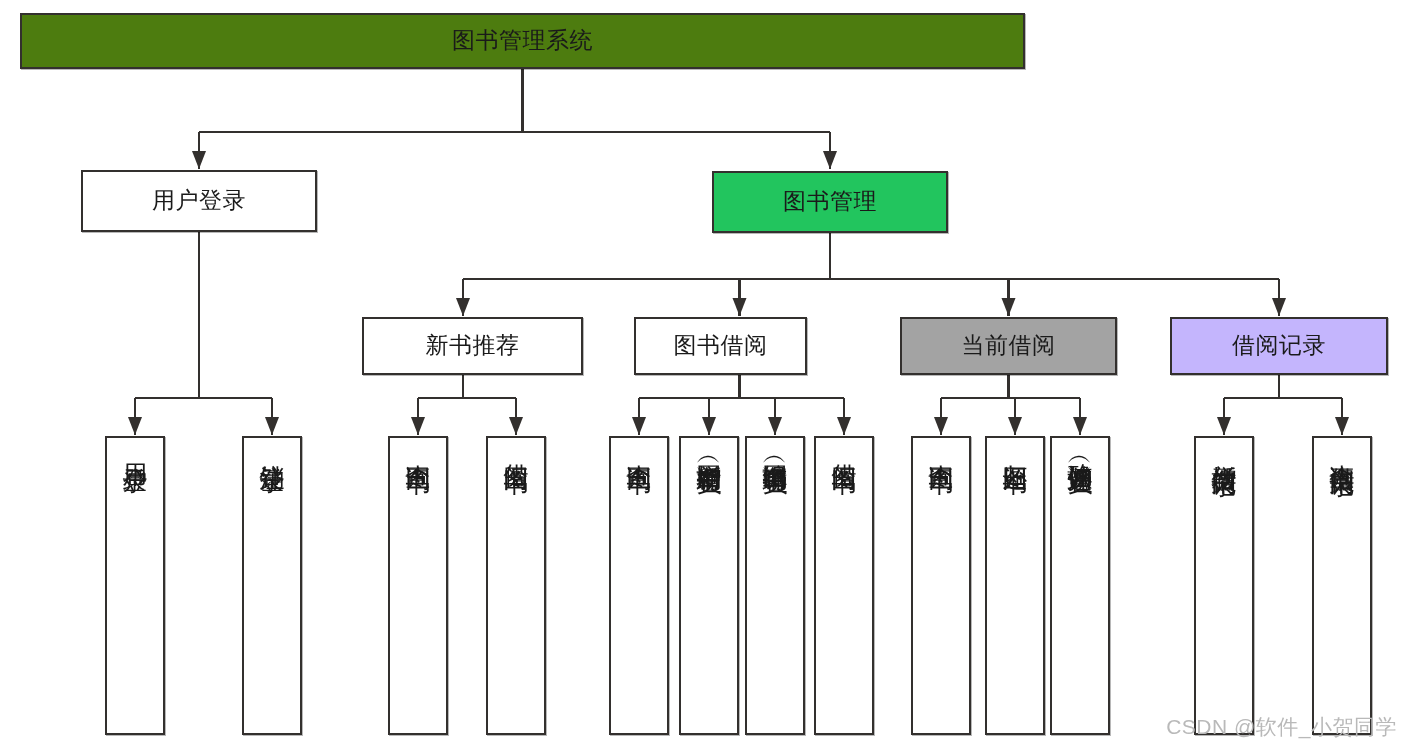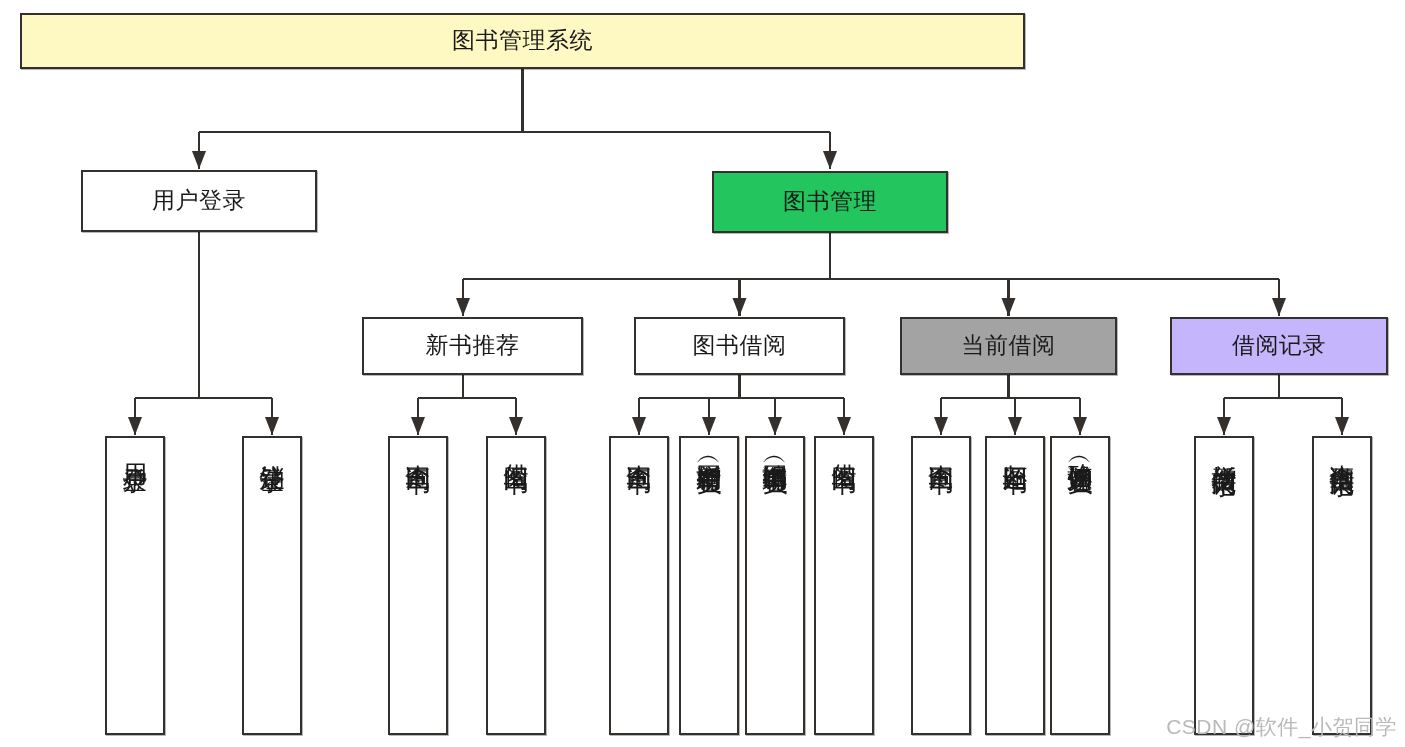--- a/index.html
+++ b/index.html
@@ -109,33 +109,33 @@
       <line x1="1080" y1="398" x2="1080" y2="435" stroke="#33302e" stroke-width="2.4" shape-rendering="crispEdges"></line>
       <path d="M 1073 417 L 1087 417 L 1080 435 Z" fill="#33302e"></path>
       <line x1="1279" y1="375" x2="1279" y2="398" stroke="#33302e" stroke-width="2.4" shape-rendering="crispEdges"></line>
       <line x1="1224" y1="398" x2="1342" y2="398" stroke="#33302e" stroke-width="2.4" shape-rendering="crispEdges"></line>
       <line x1="1224" y1="398" x2="1224" y2="435" stroke="#33302e" stroke-width="2.4" shape-rendering="crispEdges"></line>
       <path d="M 1217 417 L 1231 417 L 1224 435 Z" fill="#33302e"></path>
       <line x1="1342" y1="398" x2="1342" y2="435" stroke="#33302e" stroke-width="2.4" shape-rendering="crispEdges"></line>
       <path d="M 1335 417 L 1349 417 L 1342 435 Z" fill="#33302e"></path>
     </svg>
   <div id="nodes-layer">
-      <div class="node horizontal" id="node-root" style="left: 20px; top: 13px; width: 1005px; height: 56px; border-color: rgb(51, 48, 46); background: #fef9c3;">
+      <div class="node horizontal" id="node-root" style="left: 20px; top: 13px; width: 1005px; height: 56px; border-color: rgb(51, 48, 46); background: #4d7c0f;">
         <span class="node-label" style="color: rgb(26, 26, 26);">图书管理系统</span>
       </div>
       <div class="node horizontal" id="node-login" style="left: 81px; top: 170px; width: 236px; height: 62px; border-color: rgb(51, 48, 46); background: rgb(255, 255, 255);">
         <span class="node-label" style="color: rgb(26, 26, 26);">用户登录</span>
       </div>
       <div class="node horizontal" id="node-bookmgmt" style="left: 712px; top: 171px; width: 236px; height: 62px; border-color: rgb(51, 48, 46); background: #22c55e;">
         <span class="node-label" style="color: rgb(26, 26, 26);">图书管理</span>
       </div>
       <div class="node horizontal" id="node-newbook" style="left: 362px; top: 317px; width: 221px; height: 58px; border-color: rgb(51, 48, 46); background: rgb(255, 255, 255);">
         <span class="node-label" style="color: rgb(26, 26, 26);">新书推荐</span>
       </div>
-      <div class="node horizontal" id="node-borrow" style="left: 634px; top: 317px; width: 211px; height: 58px; border-color: rgb(51, 48, 46); background: rgb(255, 255, 255);">
+      <div class="node horizontal" id="node-borrow" style="left: 634px; top: 317px; width: 173px; height: 58px; border-color: rgb(51, 48, 46); background: rgb(255, 255, 255);">
         <span class="node-label" style="color: rgb(26, 26, 26);">图书借阅</span>
       </div>
       <div class="node horizontal" id="node-current" style="left: 900px; top: 317px; width: 217px; height: 58px; border-color: rgb(51, 48, 46); background: #a3a3a3;">
         <span class="node-label" style="color: rgb(26, 26, 26);">当前借阅</span>
       </div>
       <div class="node horizontal" id="node-records" style="left: 1170px; top: 317px; width: 218px; height: 58px; border-color: rgb(51, 48, 46); background: #c4b5fd;">
         <span class="node-label" style="color: rgb(26, 26, 26);">借阅记录</span>
       </div>
       <div class="node vertical" id="node-leaf1" style="left: 105px; top: 436px; width: 60px; height: 299px; border-color: rgb(51, 48, 46); background: rgb(255, 255, 255);">
         <span class="node-label" style="color: rgb(26, 26, 26);">用户登录</span>

